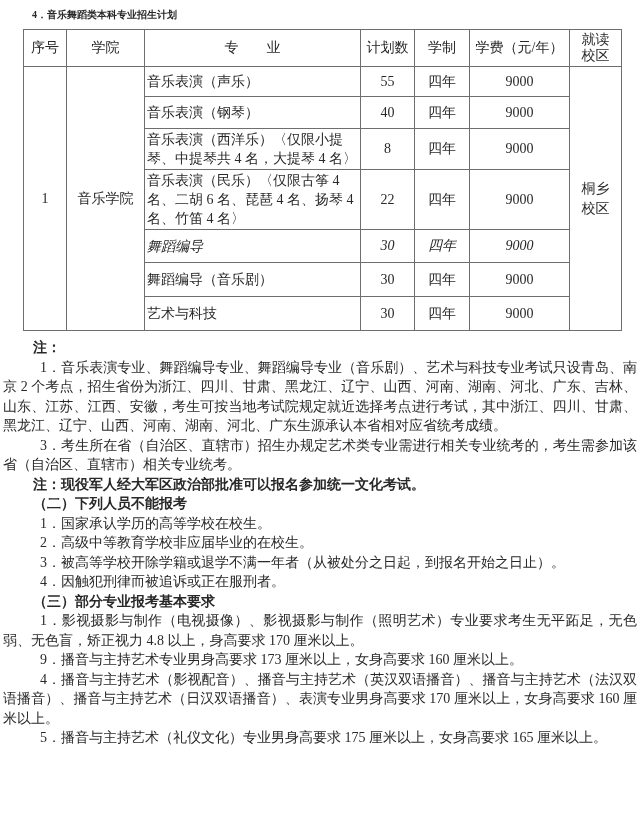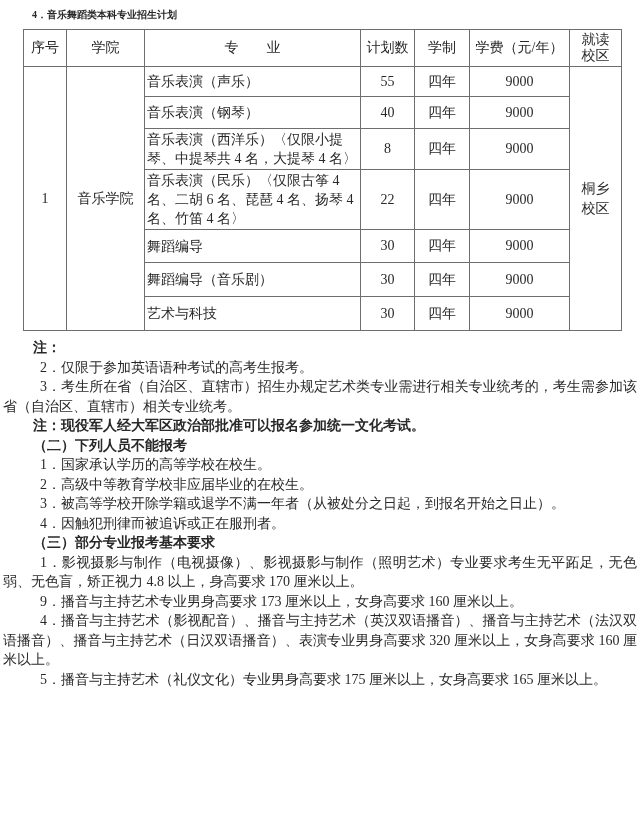--- a/index.html
+++ b/index.html
@@ -38,21 +38,21 @@
   td.major {
     text-align:left;
     padding:2px 4px 2px 7px;
     line-height:19px;
   }
   .narrow { padding:2px 5px !important; line-height:20px; }
   tr.r0 { height:30px; }
   tr.r1 { height:32px; }
   tr.r2 { height:37px; }
   tr.r3 { height:57px; }
-  tr.r4 { height:33px; }
+  tr.r4 { height:33px;font-style:italic; }
   tr.r5 { height:34px; }
   tr.r6 { height:34px; }
   .notes { margin-top:7px; }
   .notes p, .section p {
     margin:0;
     line-height:19.5px;
     text-align:justify;
   }
   p.item { text-indent:37px; }
   p.head { text-indent:30px; font-weight:bold; }
@@ -130,34 +130,34 @@
         <td class="major">艺术与科技</td>
         <td class="center">30</td>
         <td class="center">四年</td>
         <td class="center">9000</td>
       </tr>
     </tbody>
   </table>
 
   <div class="notes">
     <p class="head">注：</p>
-    <p class="item">2．仅限于参加英语语种考试的高考生报考。</p>
+    <p class="item">1．音乐表演专业、舞蹈编导专业、舞蹈编导专业（音乐剧）、艺术与科技专业考试只设青岛、南京 2 个考点，招生省份为浙江、四川、甘肃、黑龙江、辽宁、山西、河南、湖南、河北、广东、吉林、山东、江苏、江西、安徽，考生可按当地考试院规定就近选择考点进行考试，其中浙江、四川、甘肃、黑龙江、辽宁、山西、河南、湖南、河北、广东生源承认本省相对应省统考成绩。</p>
     <p class="item">3．考生所在省（自治区、直辖市）招生办规定艺术类专业需进行相关专业统考的，考生需参加该省（自治区、直辖市）相关专业统考。</p>
     <p class="head">注：现役军人经大军区政治部批准可以报名参加统一文化考试。</p>
   </div>
 
   <div class="section">
     <p class="head sec-gap">（二）下列人员不能报考</p>
     <p class="item">1．国家承认学历的高等学校在校生。</p>
     <p class="item">2．高级中等教育学校非应届毕业的在校生。</p>
     <p class="item">3．被高等学校开除学籍或退学不满一年者（从被处分之日起，到报名开始之日止）。</p>
     <p class="item">4．因触犯刑律而被追诉或正在服刑者。</p>
   </div>
 
   <div class="section">
     <p class="head sec-gap">（三）部分专业报考基本要求</p>
     <p class="item">1．影视摄影与制作（电视摄像）、影视摄影与制作（照明艺术）专业要求考生无平跖足，无色弱、无色盲，矫正视力 4.8 以上，身高要求 170 厘米以上。</p>
     <p class="item">9．播音与主持艺术专业男身高要求 173 厘米以上，女身高要求 160 厘米以上。</p>
-    <p class="item">4．播音与主持艺术（影视配音）、播音与主持艺术（英汉双语播音）、播音与主持艺术（法汉双语播音）、播音与主持艺术（日汉双语播音）、表演专业男身高要求 320 厘米以上，女身高要求 160 厘米以上。</p>
+    <p class="item">4．播音与主持艺术（影视配音）、播音与主持艺术（英汉双语播音）、播音与主持艺术（法汉双语播音）、播音与主持艺术（日汉双语播音）、表演专业男身高要求 170 厘米以上，女身高要求 160 厘米以上。</p>
     <p class="item">5．播音与主持艺术（礼仪文化）专业男身高要求 175 厘米以上，女身高要求 165 厘米以上。</p>
   </div>
 
 </div>
 
 </body></html>

